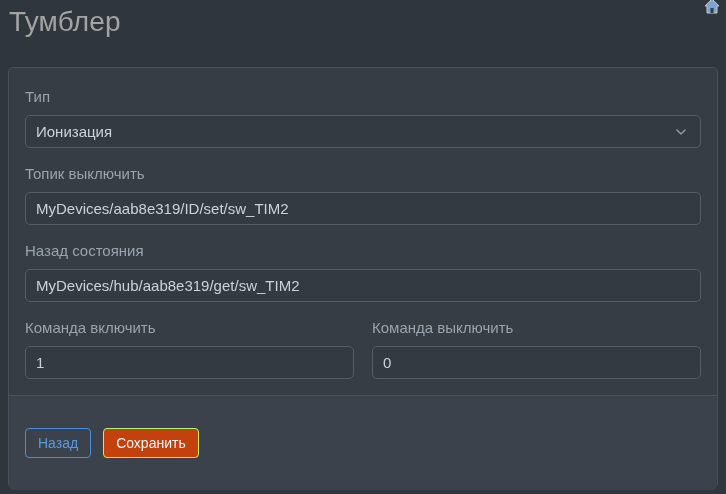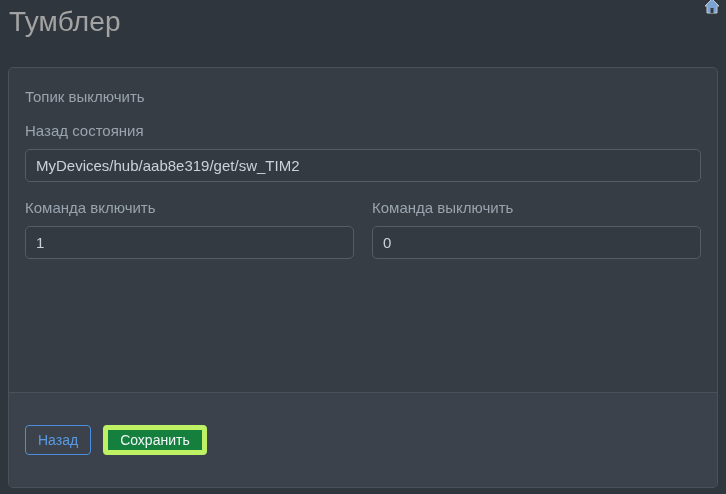--- a/index.html
+++ b/index.html
@@ -99,45 +99,55 @@
     cursor: pointer;
     display: inline-flex;
     align-items: center;
   }
   .btn-outline {
     background: transparent;
     border: 1px solid #4a8edc;
     color: #5b9ae0;
   }
   .btn-primary {
-    background: #15803d;
-    border: 5px solid #bef264;
+    background: #c2410c;
+    border: 1px solid #bef264;
     color: #f2f6fa;
     margin-left: 12px;
   }
 </style>
 </head>
 <body>
 
 <div class="header">
   <div class="page-title">Тумблер</div>
   <div class="home-link">
     <svg width="16" height="17" viewBox="0 0 16 17" style="margin-top:-2px;">
       <path d="M8 1 L15 8 L13 8 L13 15 L3 15 L3 8 L1 8 Z" fill="#7ba3d4" stroke="#c2cad2" stroke-width="1" stroke-linejoin="round"></path>
       <rect x="6.5" y="10" width="3" height="5" fill="#363d45"></rect>
     </svg>
   </div>
 </div>
 
 <div class="card">
   <div class="card-body">
 
+    <div class="form-group">
+      <label class="field-label">Тип</label>
+      <div class="select-box">
+        <span>Ионизация</span>
+        <svg class="chevron-down" viewBox="0 0 12 12">
+          <path d="M2 4 L6 8 L10 4" fill="none" stroke="#8e959d" stroke-width="1.6" stroke-linecap="round" stroke-linejoin="round"></path>
+        </svg>
+      </div>
+    </div>
 
     <div class="form-group">
       <label class="field-label">Топик выключить</label>
+      <input class="text-input" type="text" value="MyDevices/aab8e319/ID/set/sw_TIM2" style="">
     </div>
 
     <div class="form-group">
       <label class="field-label">Назад состояния</label>
       <input class="text-input" type="text" value="MyDevices/hub/aab8e319/get/sw_TIM2" style="">
     </div>
 
     <div class="form-row form-group">
       <div class="col">
         <label class="field-label">Команда включить</label>

